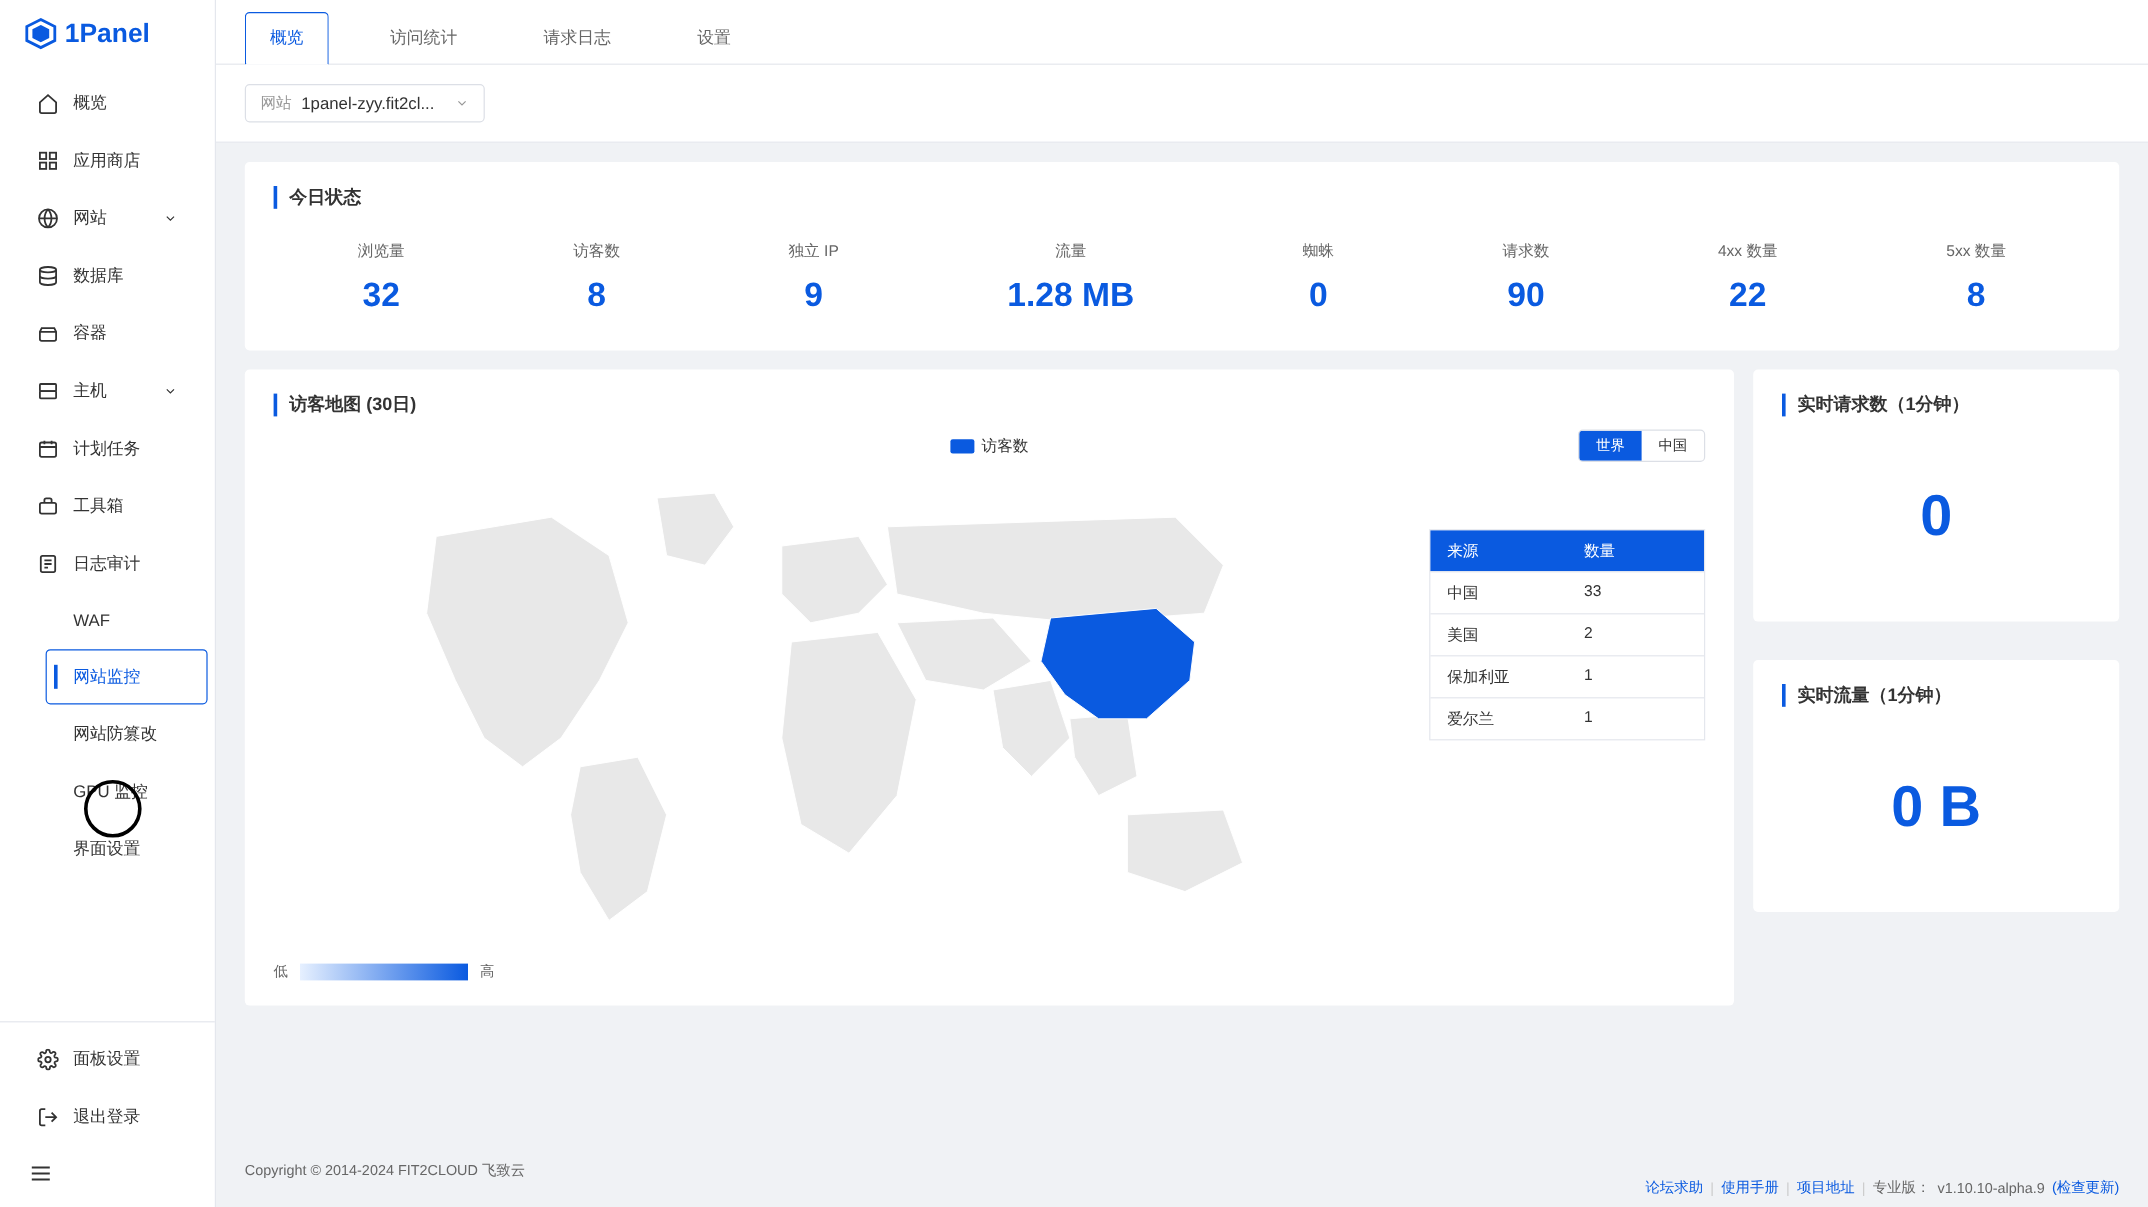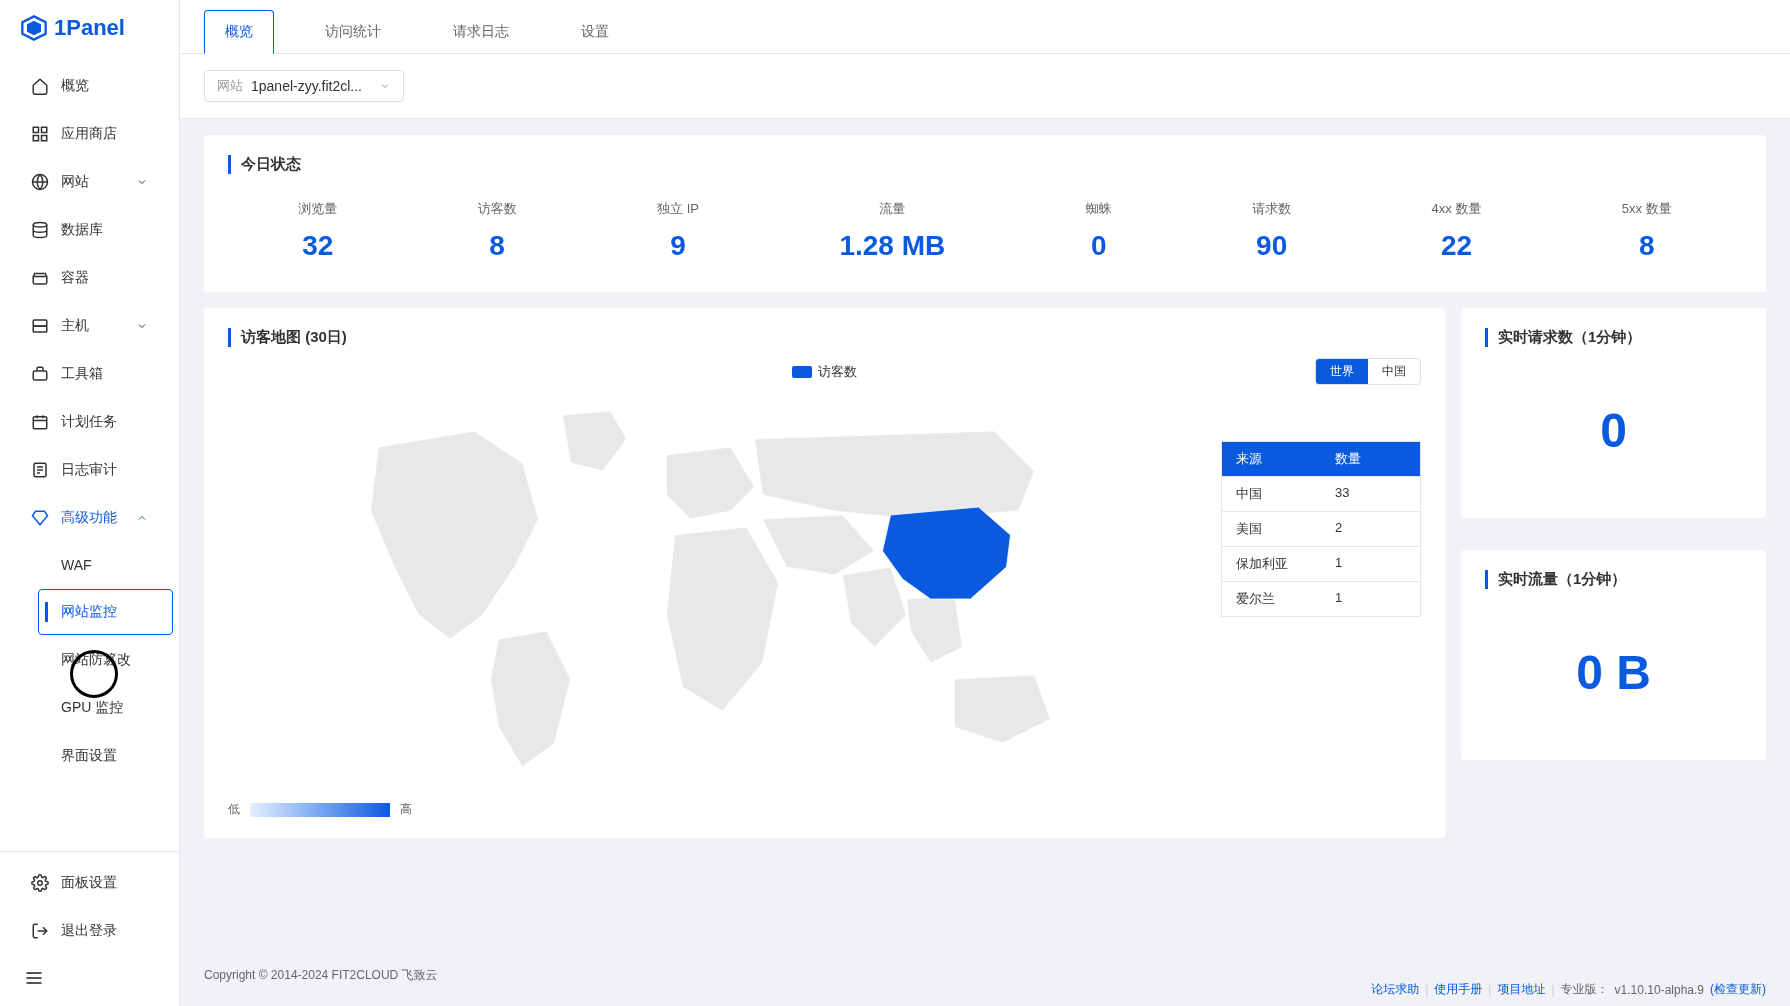--- a/index.html
+++ b/index.html
@@ -255,21 +255,21 @@
   height: 400px;
   display: flex;
   align-items: center;
   justify-content: center;
 }
 .world-svg {
   width: 100%;
   height: 100%;
 }
 .map-table {
-  width: 200px;
+  width: 230px;
   margin-top: 50px;
   border: 1px solid #e4e7ed;
   font-size: 13px;
 }
 .map-table-head {
   display: flex;
   background: #0a5ae0;
   color: #fff;
 }
 .map-table-row {
@@ -395,51 +395,42 @@
           <line x1="7" y1="8" x2="7" y2="8"></line>
           <line x1="7" y1="16" x2="7" y2="16"></line>
         </svg>
       <span>主机</span>
       <svg class="chev" viewBox="0 0 24 24" fill="none" stroke="currentColor" stroke-width="2">
           <polyline points="6 9 12 15 18 9"></polyline>
         </svg>
     </div>
     <div class="nav-item">
       <svg class="nav-icon" viewBox="0 0 24 24" fill="none" stroke="currentColor" stroke-width="2">
-          <rect x="3" y="8" width="18" height="12" rx="2"></rect>
-          <path d="M8 8V5a2 2 0 012-2h4a2 2 0 012 2v3"></path>
-        </svg>
-      <span>工具箱</span>
-    </div>
-    <div class="nav-item">
-      <svg class="nav-icon" viewBox="0 0 24 24" fill="none" stroke="currentColor" stroke-width="2">
           <rect x="3" y="5" width="18" height="16" rx="2"></rect>
           <line x1="3" y1="10" x2="21" y2="10"></line>
           <line x1="8" y1="3" x2="8" y2="7"></line>
           <line x1="16" y1="3" x2="16" y2="7"></line>
         </svg>
       <span>计划任务</span>
     </div>
     <div class="nav-item">
       <svg class="nav-icon" viewBox="0 0 24 24" fill="none" stroke="currentColor" stroke-width="2">
+          <rect x="3" y="8" width="18" height="12" rx="2"></rect>
+          <path d="M8 8V5a2 2 0 012-2h4a2 2 0 012 2v3"></path>
+        </svg>
+      <span>工具箱</span>
+    </div>
+    <div class="nav-item">
+      <svg class="nav-icon" viewBox="0 0 24 24" fill="none" stroke="currentColor" stroke-width="2">
           <rect x="4" y="3" width="16" height="18" rx="2"></rect>
           <line x1="8" y1="8" x2="16" y2="8"></line>
           <line x1="8" y1="12" x2="16" y2="12"></line>
           <line x1="8" y1="16" x2="12" y2="16"></line>
         </svg>
       <span>日志审计</span>
-    </div>
-    <div class="nav-item expanded">
-      <svg class="nav-icon" viewBox="0 0 24 24" fill="none" stroke="currentColor" stroke-width="2">
-          <path d="M6 3h12l4 6-10 12L2 9z"></path>
-        </svg>
-      <span>高级功能</span>
-      <svg class="chev" viewBox="0 0 24 24" fill="none" stroke="currentColor" stroke-width="2">
-          <polyline points="18 15 12 9 6 15"></polyline>
-        </svg>
     </div>
     <div class="nav-sub">
       <div class="nav-item">
         <span>WAF</span>
       </div>
       <div class="nav-item active">
         <span>网站监控</span>
       </div>
       <div class="nav-item">
         <span>网站防篡改</span>

